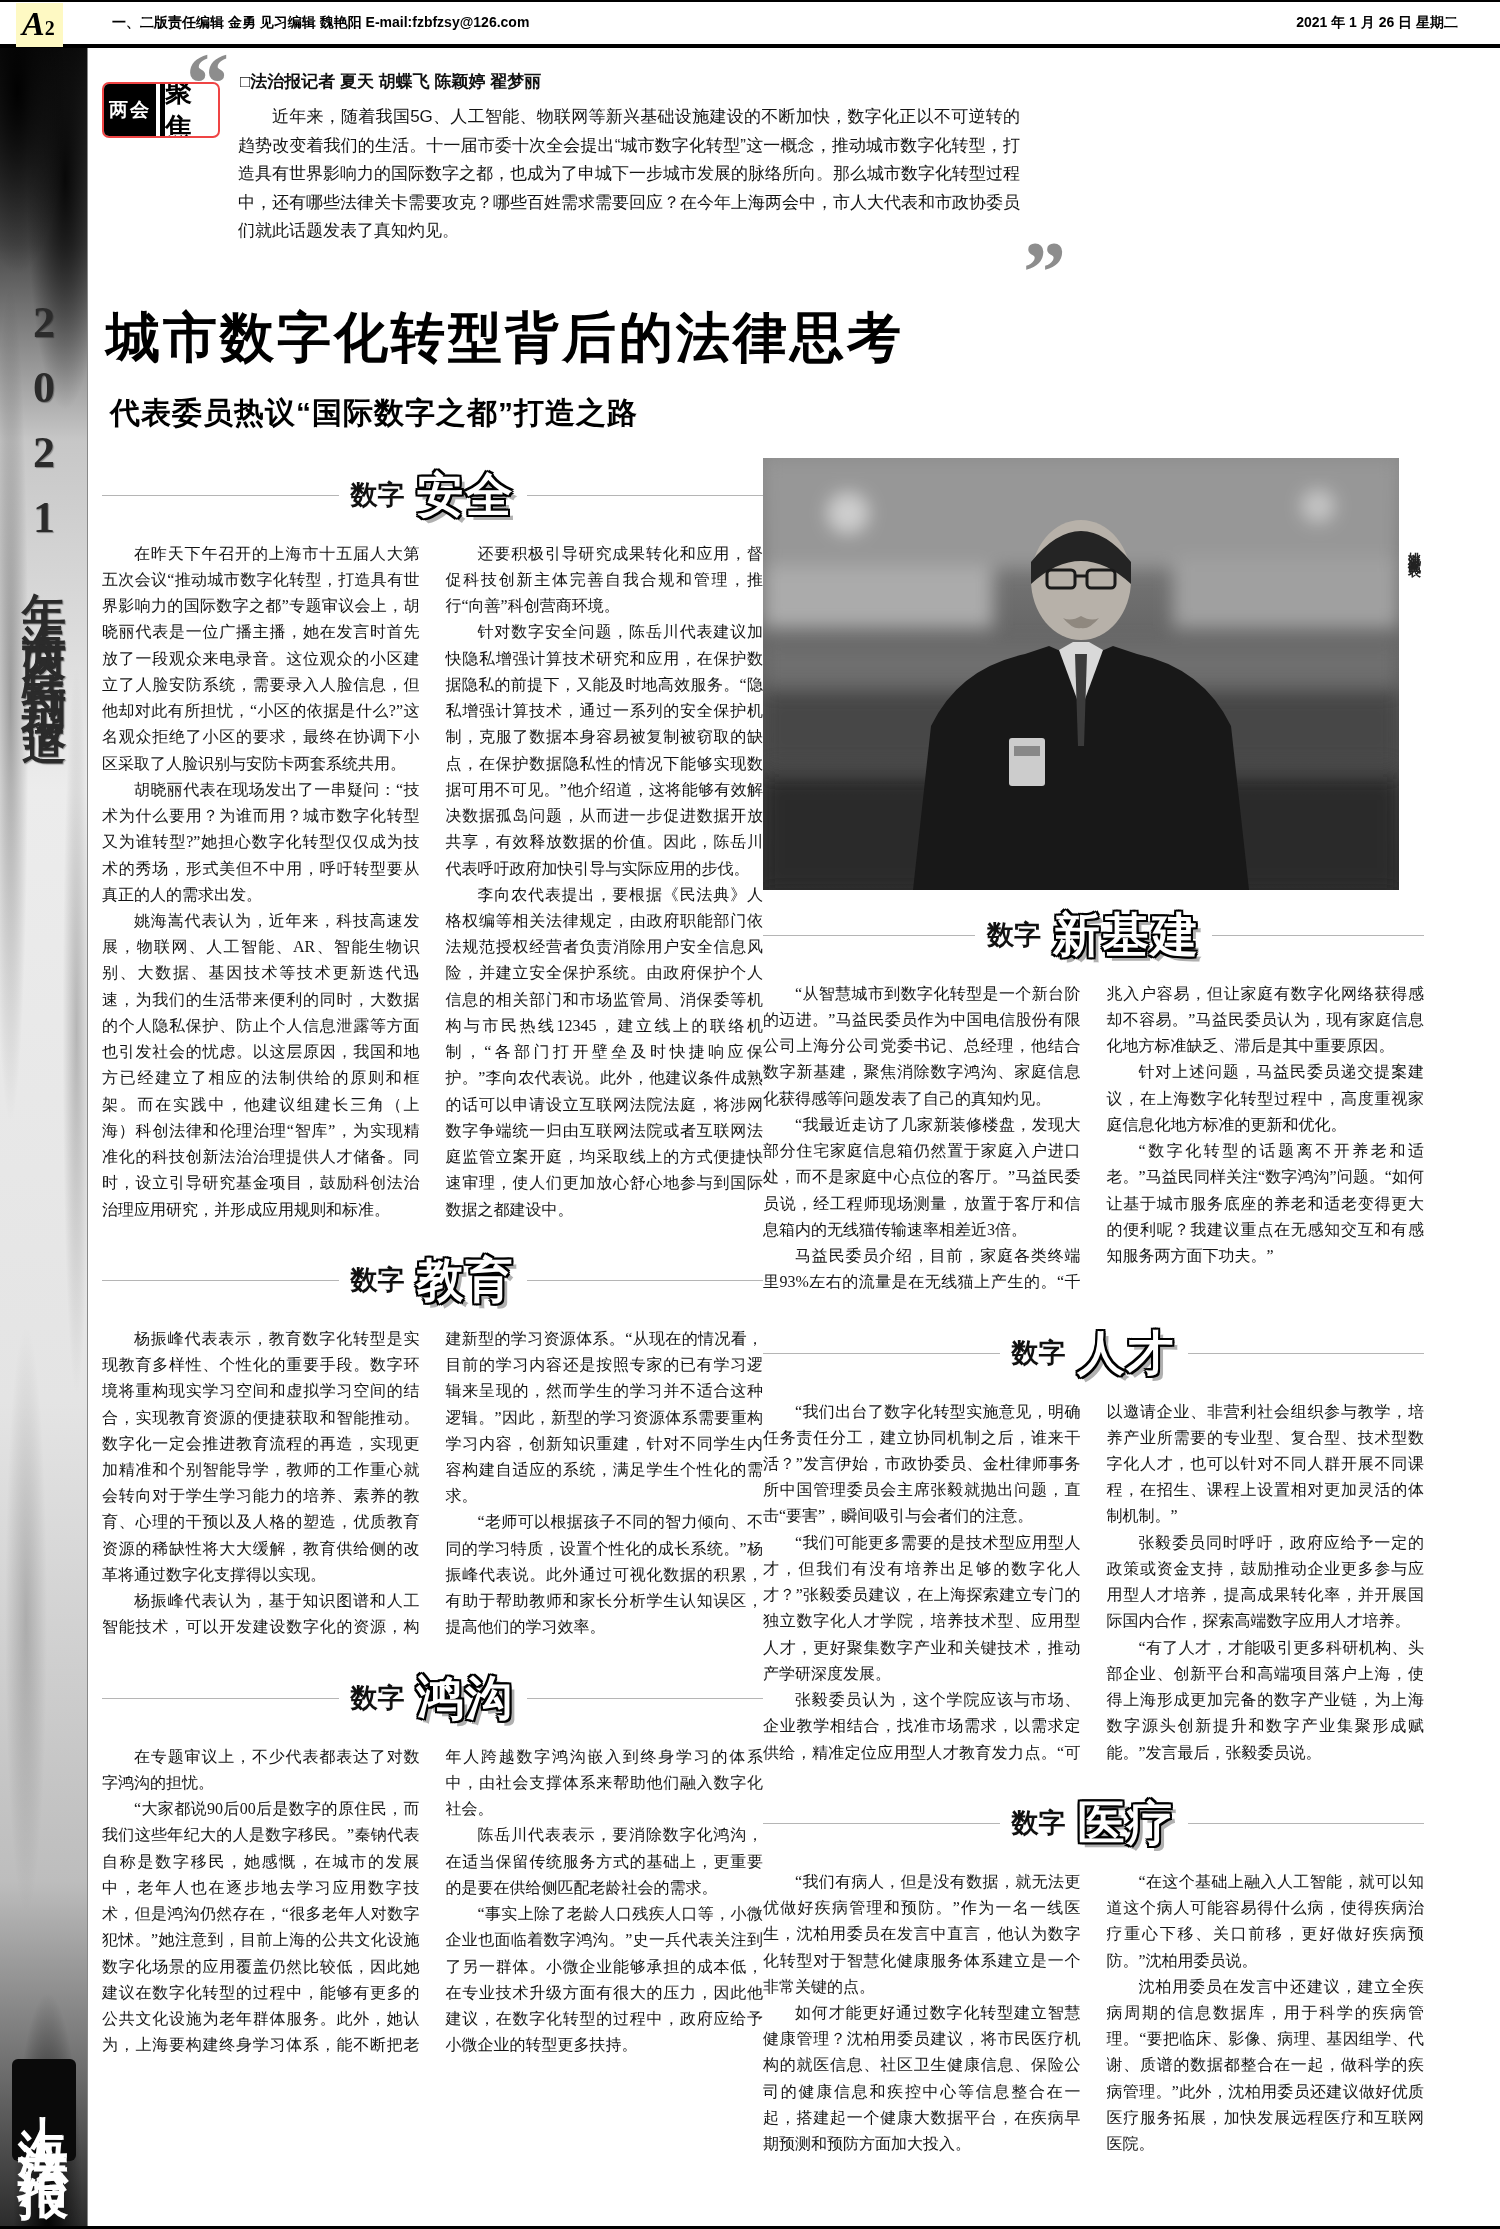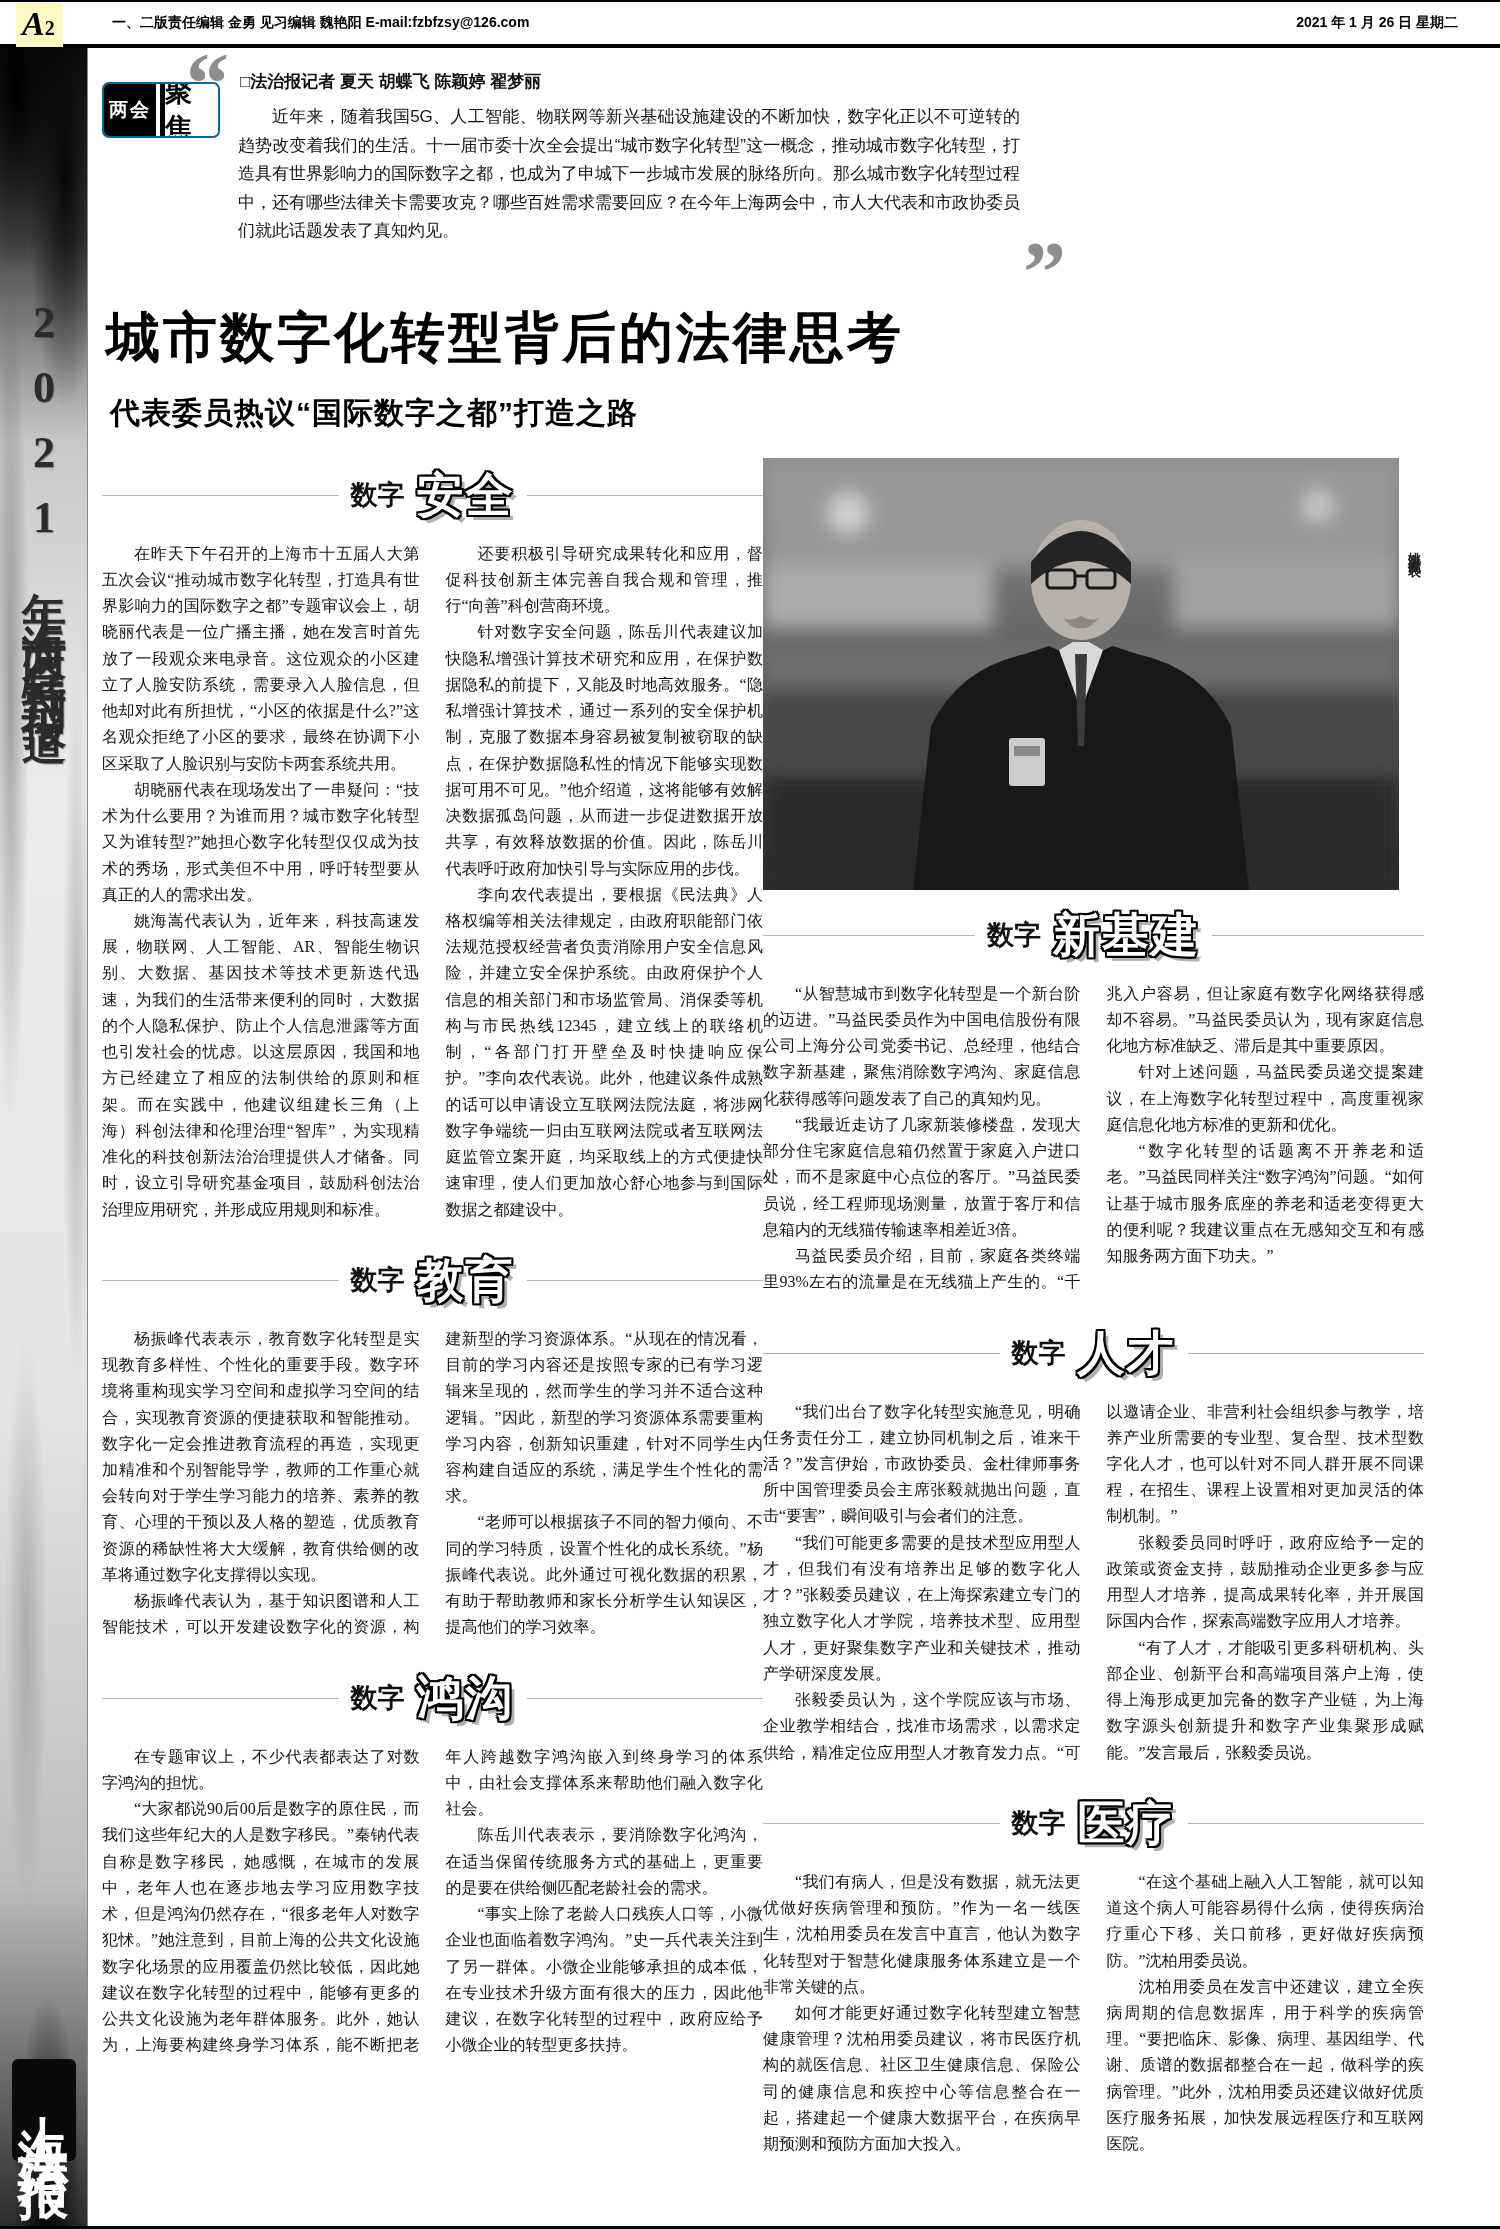--- a/index.html
+++ b/index.html
@@ -64,21 +64,21 @@
     padding: 16px 7px; letter-spacing: 14px; line-height: 1;
     border-radius: 6px;
   }
   
   .content { flex: 1; padding: 10px 36px 0 14px; position: relative; }
   
   .lead { display: flex; gap: 18px; margin-top: 10px; }
   .badge {
     flex: 0 0 118px; height: 56px; margin-top: 14px;
     display: flex; align-items: stretch;
-    border: 2px solid #0369a1; border-radius: 7px; overflow: hidden;
+    border: 2px solid #ef4444; border-radius: 7px; overflow: hidden;
     font-family: "Liberation Sans", sans-serif;
   }
   .badge-tag {
     background: #000; color: #fff;
     display: flex; align-items: center; justify-content: center;
     font-size: 19px; font-weight: 700; padding: 0 5px; letter-spacing: 2px;
   }
   .badge-bar { width: 5px; background: #000; margin-left: 4px; }
   .badge-focus {
     flex: 1; display: flex; align-items: center; justify-content: center;

